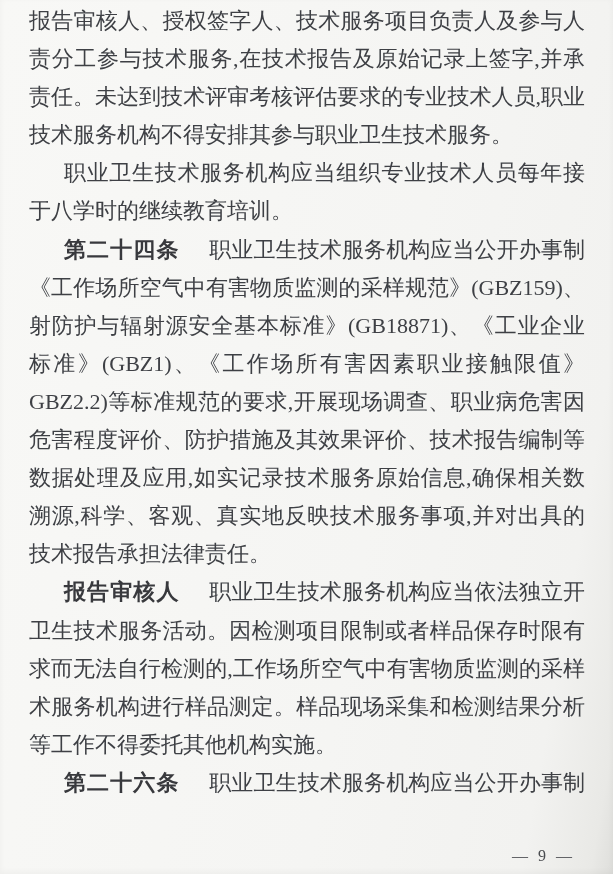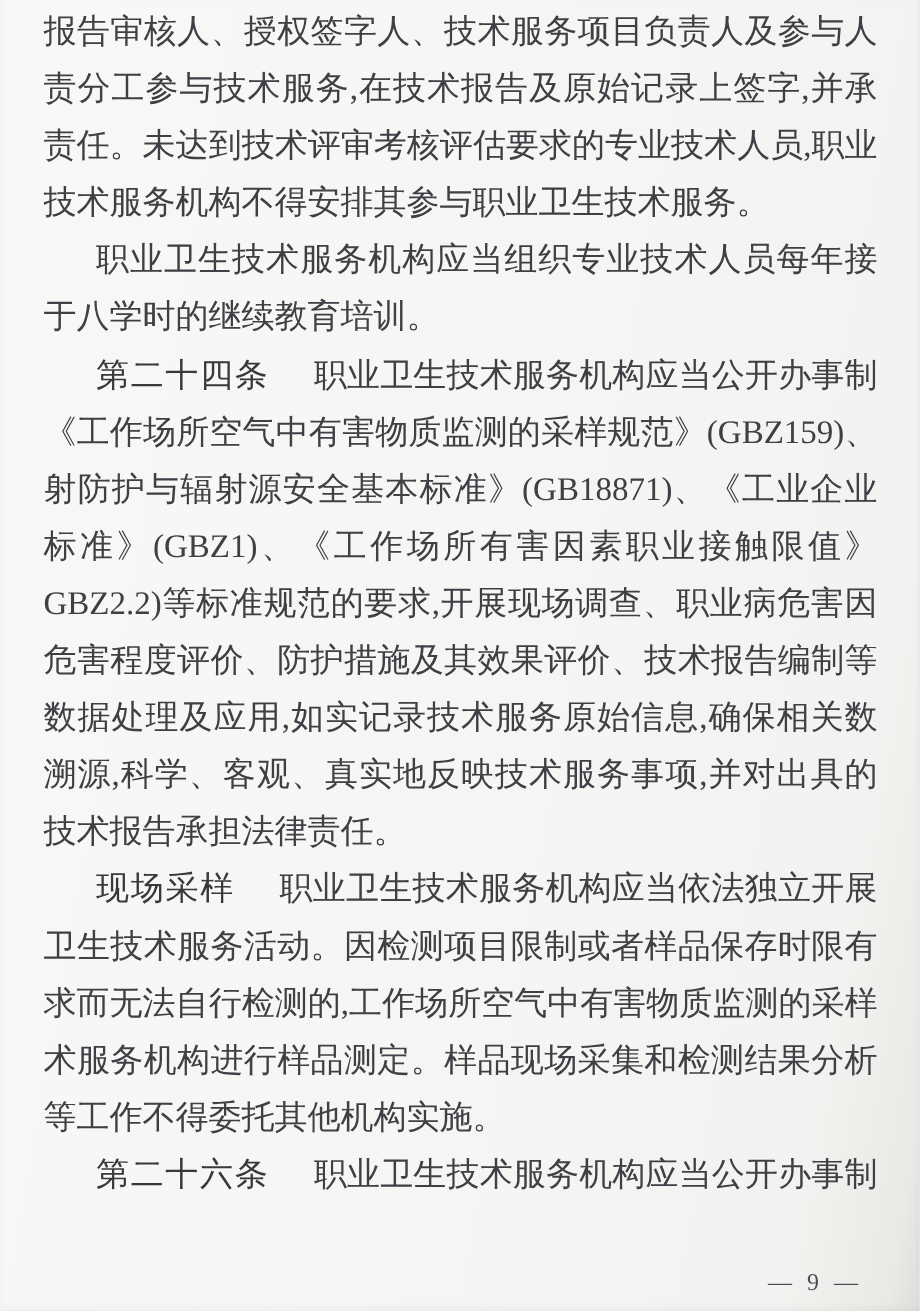--- a/index.html
+++ b/index.html
@@ -33,21 +33,21 @@
     overflow: hidden;
   }
   .line.para-end {
     text-align: center;
     text-align-last: left;
   }
   .line.indent {
     padding-left: 35px;
   }
   .term {
-    font-weight: 400;
+    font-weight: 700;
     margin-right: 1.35em;
     font-family: "Liberation Sans", "DejaVu Sans", sans-serif;
     letter-spacing: 1px;
     color: #38393d;
   }
   .page-footer {
     position: absolute;
     right: 38px;
     bottom: 9px;
     font-size: 16px;
@@ -70,21 +70,21 @@
       <div class="line para-end"><span>于八学时的继续教育培训。</span></div>
       <div class="line indent"><span class="term">第二十四条</span><span>职业卫生技术服务机构应当公开办事制度和程</span></div>
       <div class="line"><span>《工作场所空气中有害物质监测的采样规范》(GBZ159)、《电离辐</span></div>
       <div class="line"><span>射防护与辐射源安全基本标准》(GB18871)、《工业企业设计卫生</span></div>
       <div class="line"><span>标准》(GBZ1)、《工作场所有害因素职业接触限值》(GBZ2.1、</span></div>
       <div class="line"><span>GBZ2.2)等标准规范的要求,开展现场调查、职业病危害因素识</span></div>
       <div class="line"><span>危害程度评价、防护措施及其效果评价、技术报告编制等职业卫生</span></div>
       <div class="line"><span>数据处理及应用,如实记录技术服务原始信息,确保相关数据信息可</span></div>
       <div class="line"><span>溯源,科学、客观、真实地反映技术服务事项,并对出具的职业卫生</span></div>
       <div class="line para-end"><span>技术报告承担法律责任。</span></div>
-      <div class="line indent"><span class="term">现场采样</span><span>职业卫生技术服务机构应当依法独立开展职业</span></div>
+      <div class="line indent"><span class="term">报告审核人</span><span>职业卫生技术服务机构应当依法独立开展职业</span></div>
       <div class="line"><span>卫生技术服务活动。因检测项目限制或者样品保存时限有特殊要</span></div>
       <div class="line"><span>求而无法自行检测的,工作场所空气中有害物质监测的采样规范</span></div>
       <div class="line"><span>术服务机构进行样品测定。样品现场采集和检测结果分析及应用</span></div>
       <div class="line para-end"><span>等工作不得委托其他机构实施。</span></div>
       <div class="line indent"><span class="term">第二十六条</span><span>职业卫生技术服务机构应当公开办事制度和程</span></div>
     </div>
   <div class="page-footer">— 9 —</div>
 </div>
 
 </body></html>

